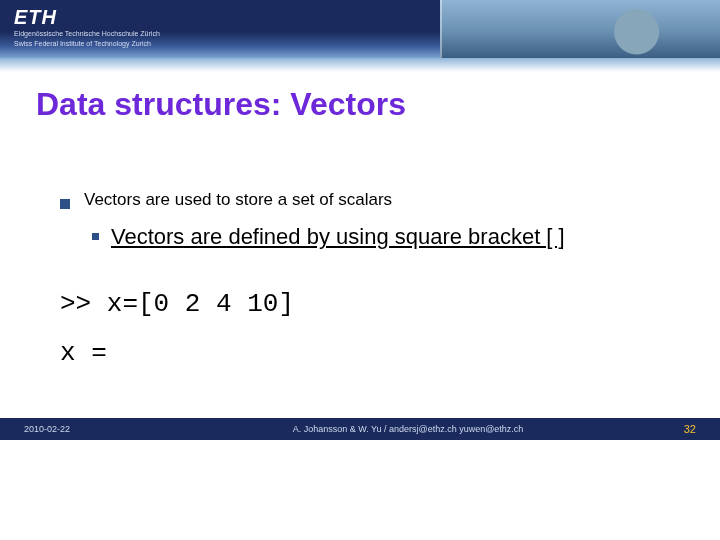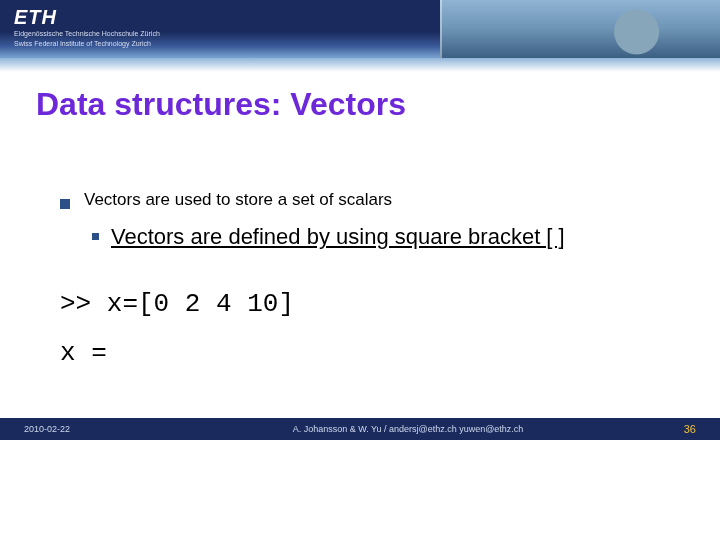--- a/index.html
+++ b/index.html
@@ -56,15 +56,15 @@
     </div>
     <div class="code">
       <div>&gt;&gt; x=[0 2 4 10]</div>
       <div>x =</div>
     </div>
   </div>
 
   <div class="footer">
     <span class="f-date">2010-02-22</span>
     <span class="f-center">A. Johansson &amp; W. Yu / andersj@ethz.ch yuwen@ethz.ch</span>
-    <span class="f-page">36</span>
+    <span class="f-page">32</span>
   </div>
 </div>
 
 </body></html>

